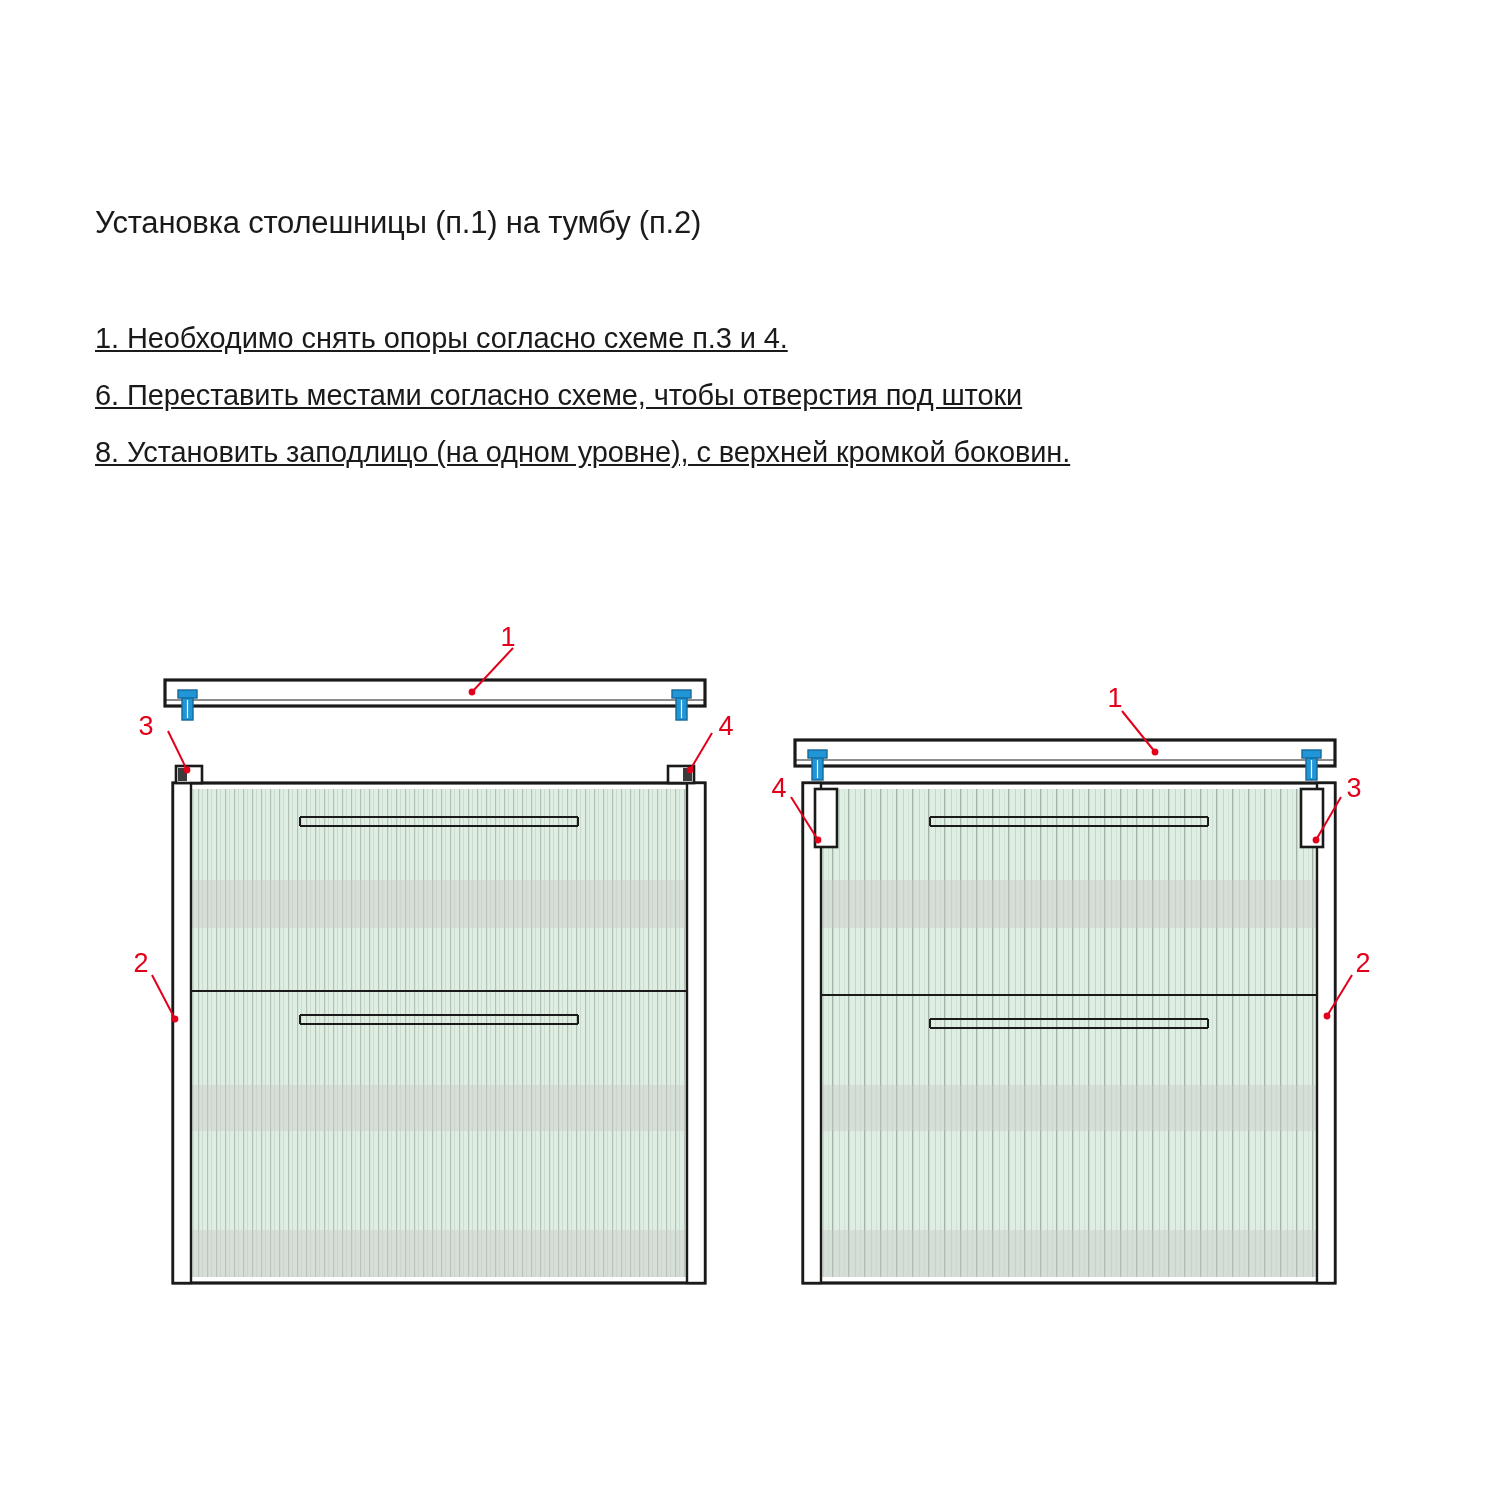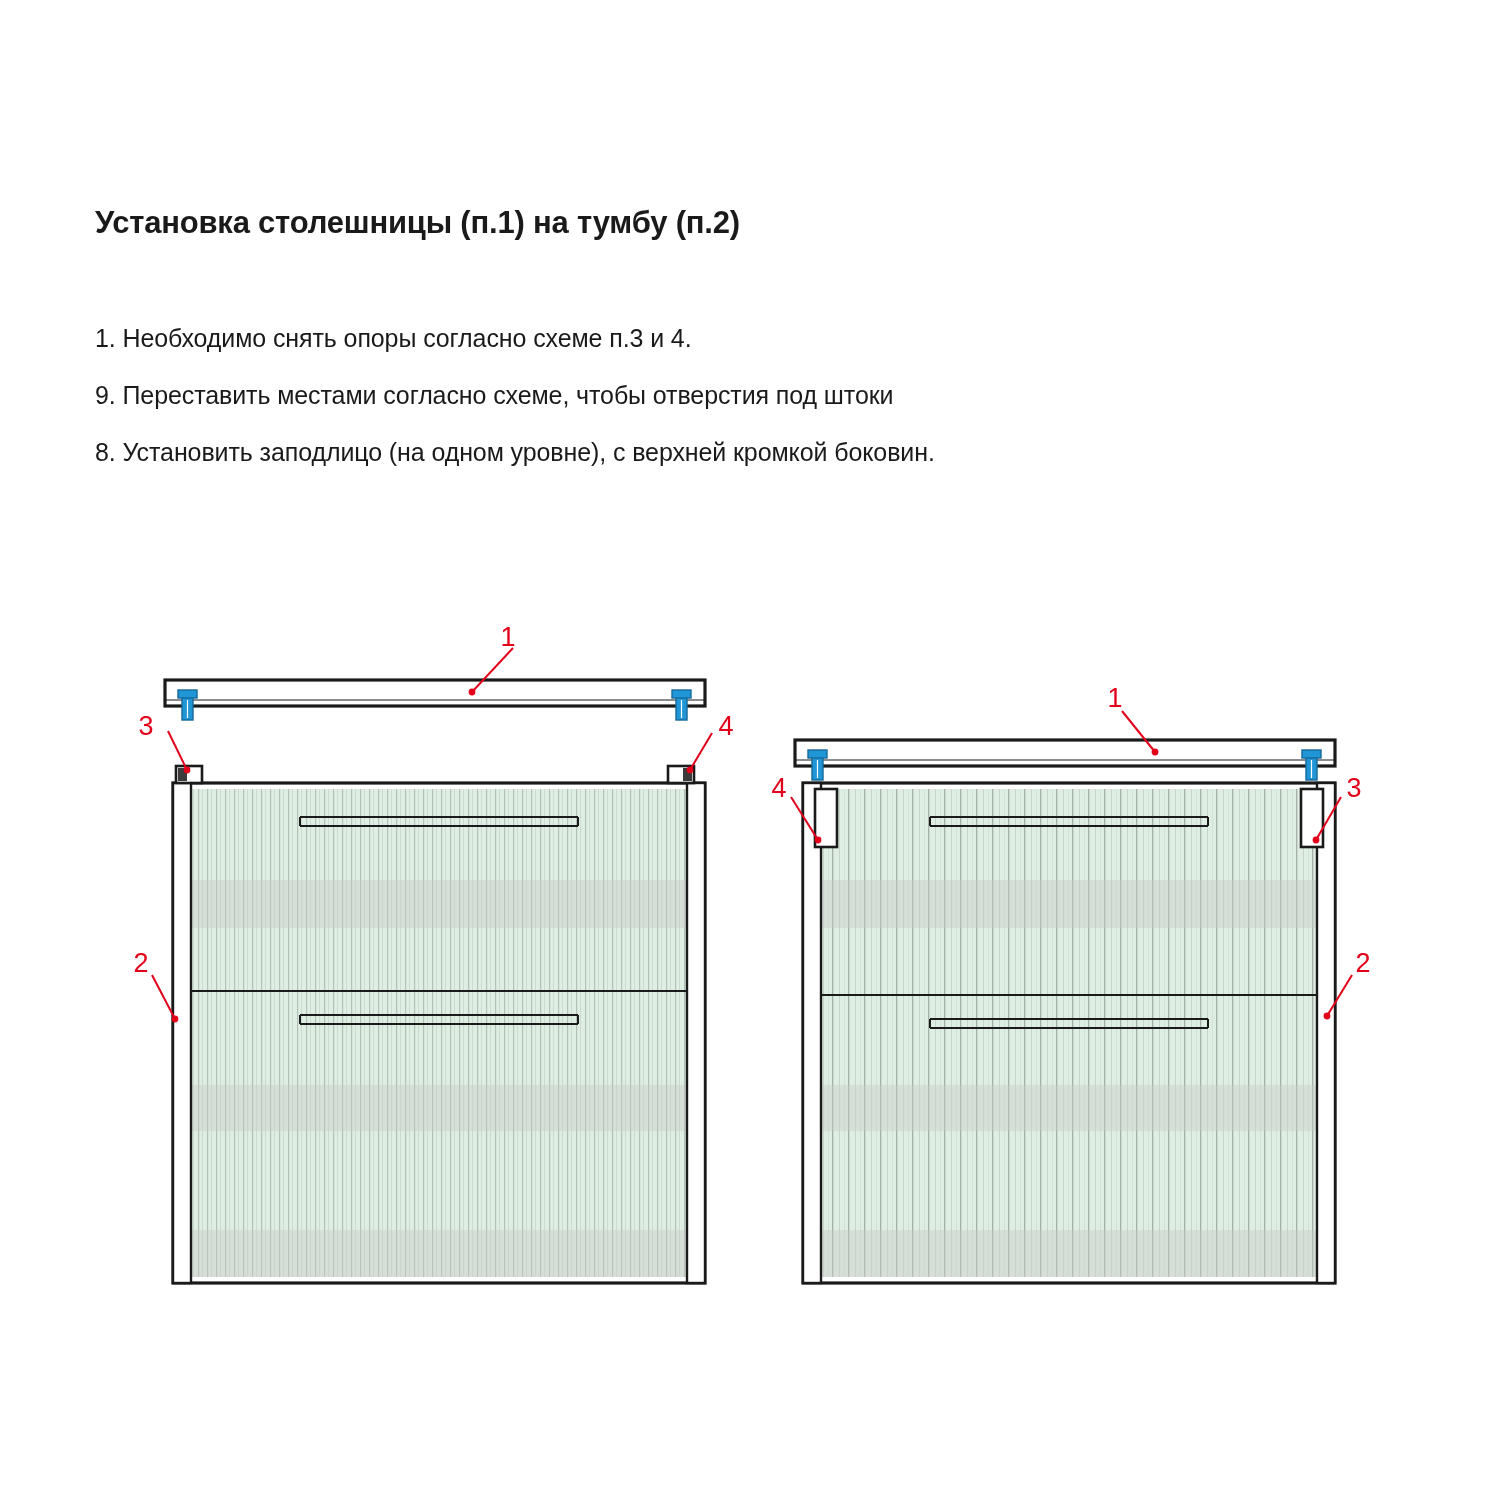--- a/index.html
+++ b/index.html
@@ -15,35 +15,36 @@
     color: #1a1a1a;
     overflow: hidden;
   }
 
   
   .title {
     position: absolute;
     left: 95px;
     top: 205px;
     font-size: 31px;
-    font-weight: bold;
+    font-weight: normal;
     letter-spacing: -0.2px;
     white-space: nowrap;
   }
   .instructions {
     position: absolute;
     left: 95px;
     top: 310px;
     width: 1330px;
   }
   .instr-line {
-    font-size: 25px;
+    font-size: 29px;
     line-height: 57px;
     letter-spacing: -0.1px;
     white-space: nowrap;
+    text-decoration: underline;
   }
 
   
   .diagram {
     position: absolute;
     left: 0;
     top: 0;
     width: 1500px;
     height: 1500px;
   }
@@ -51,21 +52,21 @@
     display: block;
   }
 </style>
 </head>
 <body>
 
 <div class="title">Установка столешницы (п.1) на тумбу (п.2)</div>
 
 <div class="instructions">
   <div class="instr-line">1. Необходимо снять опоры согласно схеме п.3 и 4.</div>
-  <div class="instr-line">9. Переставить местами согласно схеме, чтобы отверстия под штоки</div>
+  <div class="instr-line">6. Переставить местами согласно схеме, чтобы отверстия под штоки</div>
   <div class="instr-line">8. Установить заподлицо (на одном уровне), с верхней кромкой боковин.</div>
 </div>
 
 <div class="diagram">
 <svg width="1500" height="1500" viewBox="0 0 1500 1500" xmlns="http://www.w3.org/2000/svg">
   <defs>
 
     <pattern id="grain" width="9" height="10" patternUnits="userSpaceOnUse">
       <rect width="9" height="10" fill="#dfeee2"></rect>
       <rect x="0" width="1.2" height="10" fill="#8e9a90" opacity="0.55"></rect>

